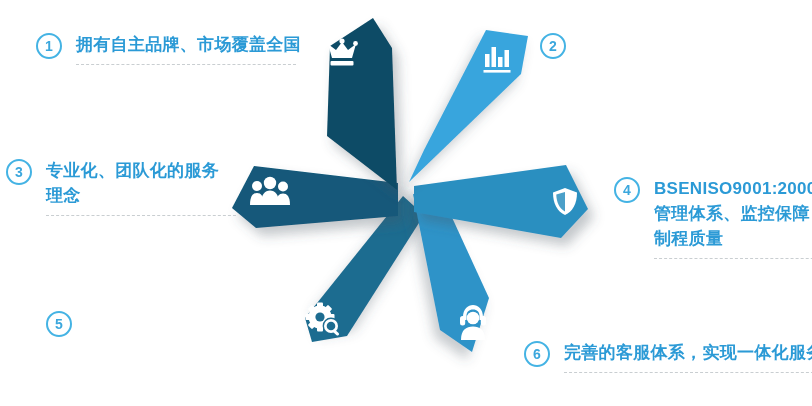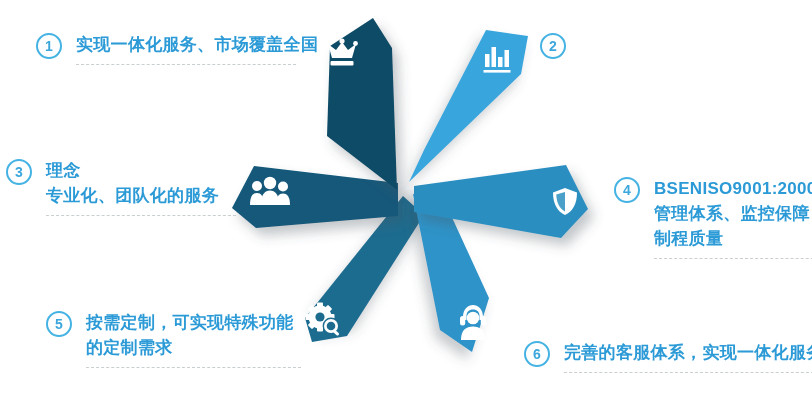--- a/index.html
+++ b/index.html
@@ -181,55 +181,50 @@
       <rect x="0" y="11" width="5.2" height="9.5" rx="2.5" fill="#ffffff"></rect>
       <rect x="20.8" y="11" width="5.2" height="9.5" rx="2.5" fill="#ffffff"></rect>
       <circle cx="13" cy="13" r="6.3" fill="#ffffff"></circle>
       <path d="M1,35 C1,25 6,21.5 13,21.5 C20,21.5 25,25 25,35 Z" fill="#ffffff"></path>
     </g>
   </svg>
 
   <div class="item" id="item-1">
     <div class="num-circle">1</div>
     <div class="text-wrap">
-      <div class="line">实现一体化服务、市场覆盖全国</div>
+      <div class="line">拥有自主品牌、市场覆盖全国</div>
       <div class="dash"></div>
     </div>
   </div>
 
   <div class="item" id="item-2">
     <div class="num-circle">2</div>
   </div>
 
   <div class="item" id="item-3">
     <div class="num-circle">3</div>
     <div class="text-wrap">
+      <div class="line">专业化、团队化的服务</div>
       <div class="line">理念</div>
-      <div class="line">专业化、团队化的服务</div>
       <div class="dash"></div>
     </div>
   </div>
 
   <div class="item" id="item-4">
     <div class="num-circle">4</div>
     <div class="text-wrap">
       <div class="line">BSENISO9001:2000</div>
       <div class="line">管理体系、监控保障</div>
       <div class="line">制程质量</div>
       <div class="dash"></div>
     </div>
   </div>
 
   <div class="item" id="item-5">
     <div class="num-circle">5</div>
-    <div class="text-wrap">
-      <div class="line">按需定制，可实现特殊功能</div>
-      <div class="line">的定制需求</div>
-      <div class="dash"></div>
-    </div>
   </div>
 
   <div class="item" id="item-6">
     <div class="num-circle">6</div>
     <div class="text-wrap">
       <div class="line">完善的客服体系，实现一体化服务</div>
       <div class="dash"></div>
     </div>
   </div>
 

